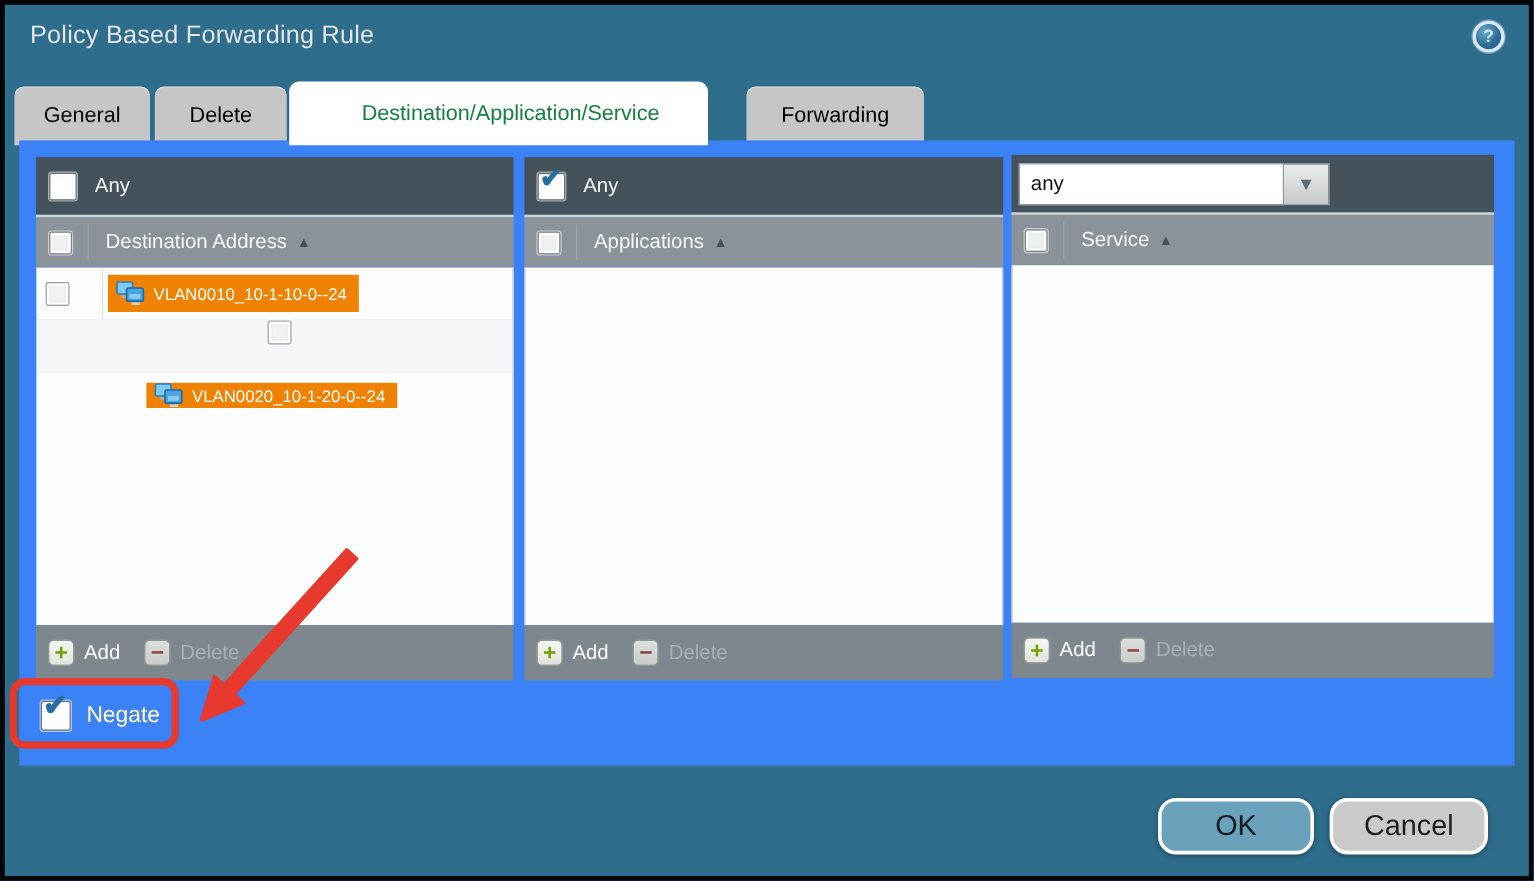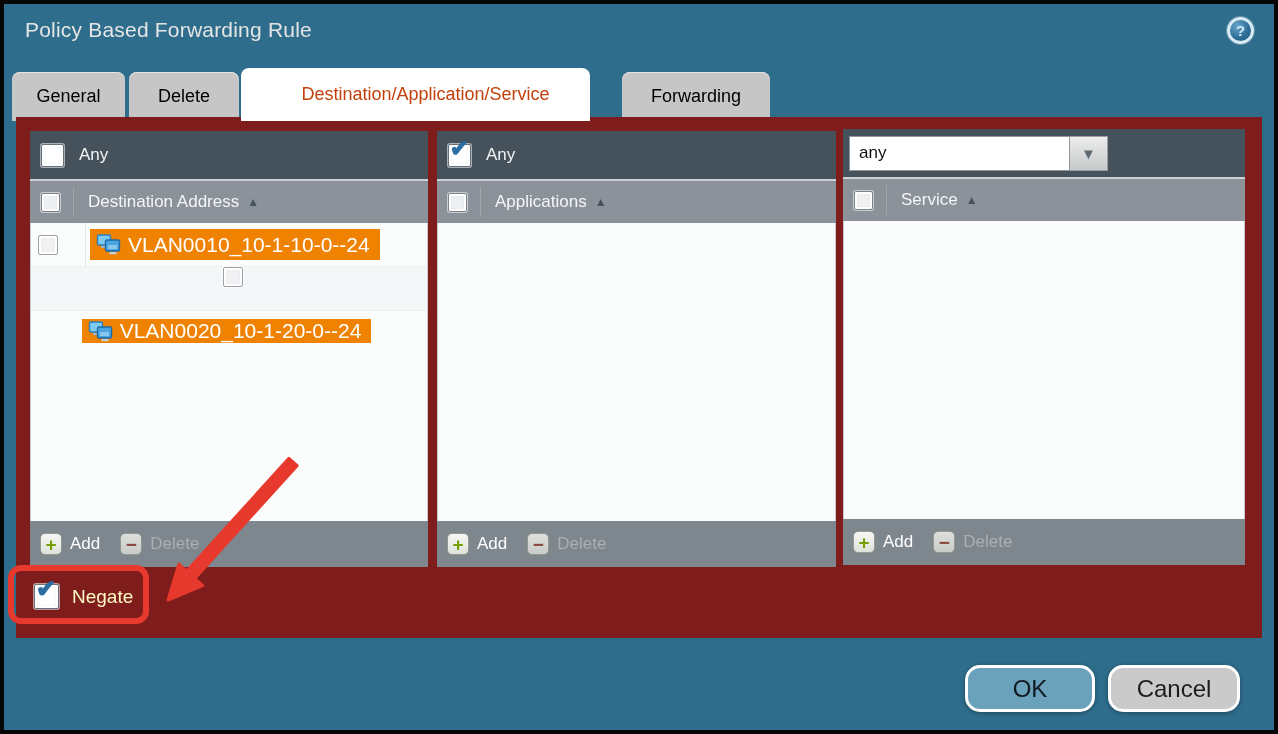--- a/index.html
+++ b/index.html
@@ -32,31 +32,31 @@
   
   .tab {
     position:absolute; top:68px; height:49px;
     background:#c6c6c6; border-radius:8px 8px 0 0;
     color:#000000; font-size:18px;
     display:flex; align-items:center; justify-content:center;
     box-shadow:inset 0 1px 0 #e4e4e4;
     cursor:pointer; z-index:1;
   }
   .tab.active {
-    top:64px; height:53px; background:#ffffff; color:#c2410c;
+    top:64px; height:53px; background:#ffffff; color:#15803d;
     z-index:3; box-shadow:none;padding-left:20px;
   }
   .tab-general    { left:8px;   width:113px; }
   .tab-source     { left:125px; width:110px; }
   .tab-das        { left:237px; width:349px; }
   .tab-forwarding { left:590px; width:148px;margin-left:28px; }
   
   .panel {
     position:absolute; left:12px; top:113px; width:1246px; height:521px;
-    background:#7f1d1d; z-index:2;
+    background:#3b82f6; z-index:2;
   }
   
   .col { position:absolute; display:flex; flex-direction:column; }
   .col-dest { left:14px;  top:14px; width:398px; height:436px; }
   .col-apps { left:421px; top:14px; width:399px; height:436px; }
   .col-svc  { left:827px; top:12px; width:402px; height:436px; }
   .any-row {
     height:48px; background:#46525b; flex:0 0 auto;
     display:flex; align-items:center; padding-left:11px; gap:15px;
   }
@@ -99,21 +99,21 @@
   .row {
     height:44px; display:flex; align-items:center;
     padding-left:7px; gap:16px; border-bottom:1px solid #eceeef;
     cursor:pointer;
   }
   .row:nth-child(2) { background:#f4f6f7;flex-direction:column; }
   .row-divider { align-self:stretch; width:1px; background:#e2e5e7; margin-left:11px; }
   .obj-chip {
     display:inline-flex; align-items:center; gap:7px;
     background:#ef8200; height:31px; padding:0 10px 0 6px;
-    color:#ffffff; font-size:21px; margin-left:-12px;
+    color:#ffffff; font-size:14px; margin-left:-12px;
   }
   
   .footbtn { display:flex; align-items:center; gap:8px; cursor:pointer; }
   .icbox {
     width:22px; height:22px; border-radius:5px;
     background:linear-gradient(#f6f7f3,#dfe2da);
     border:1px solid #939a93;
     display:flex; align-items:center; justify-content:center;
     font-weight:bold; font-size:19px; line-height:1;
   }

